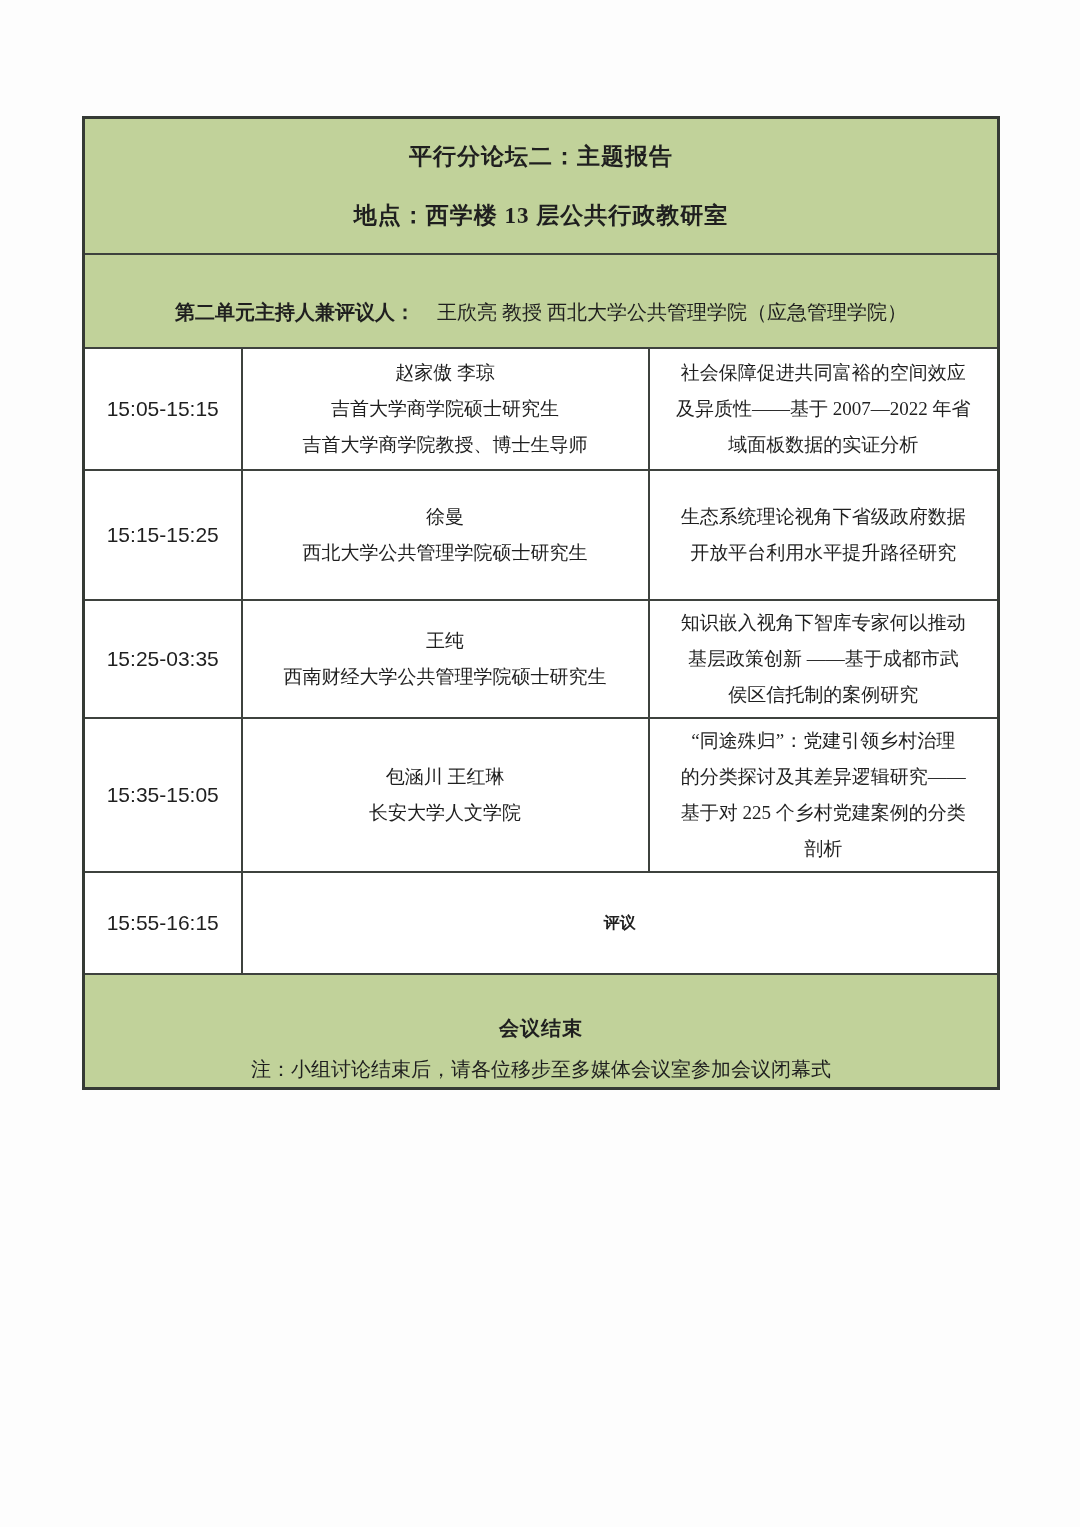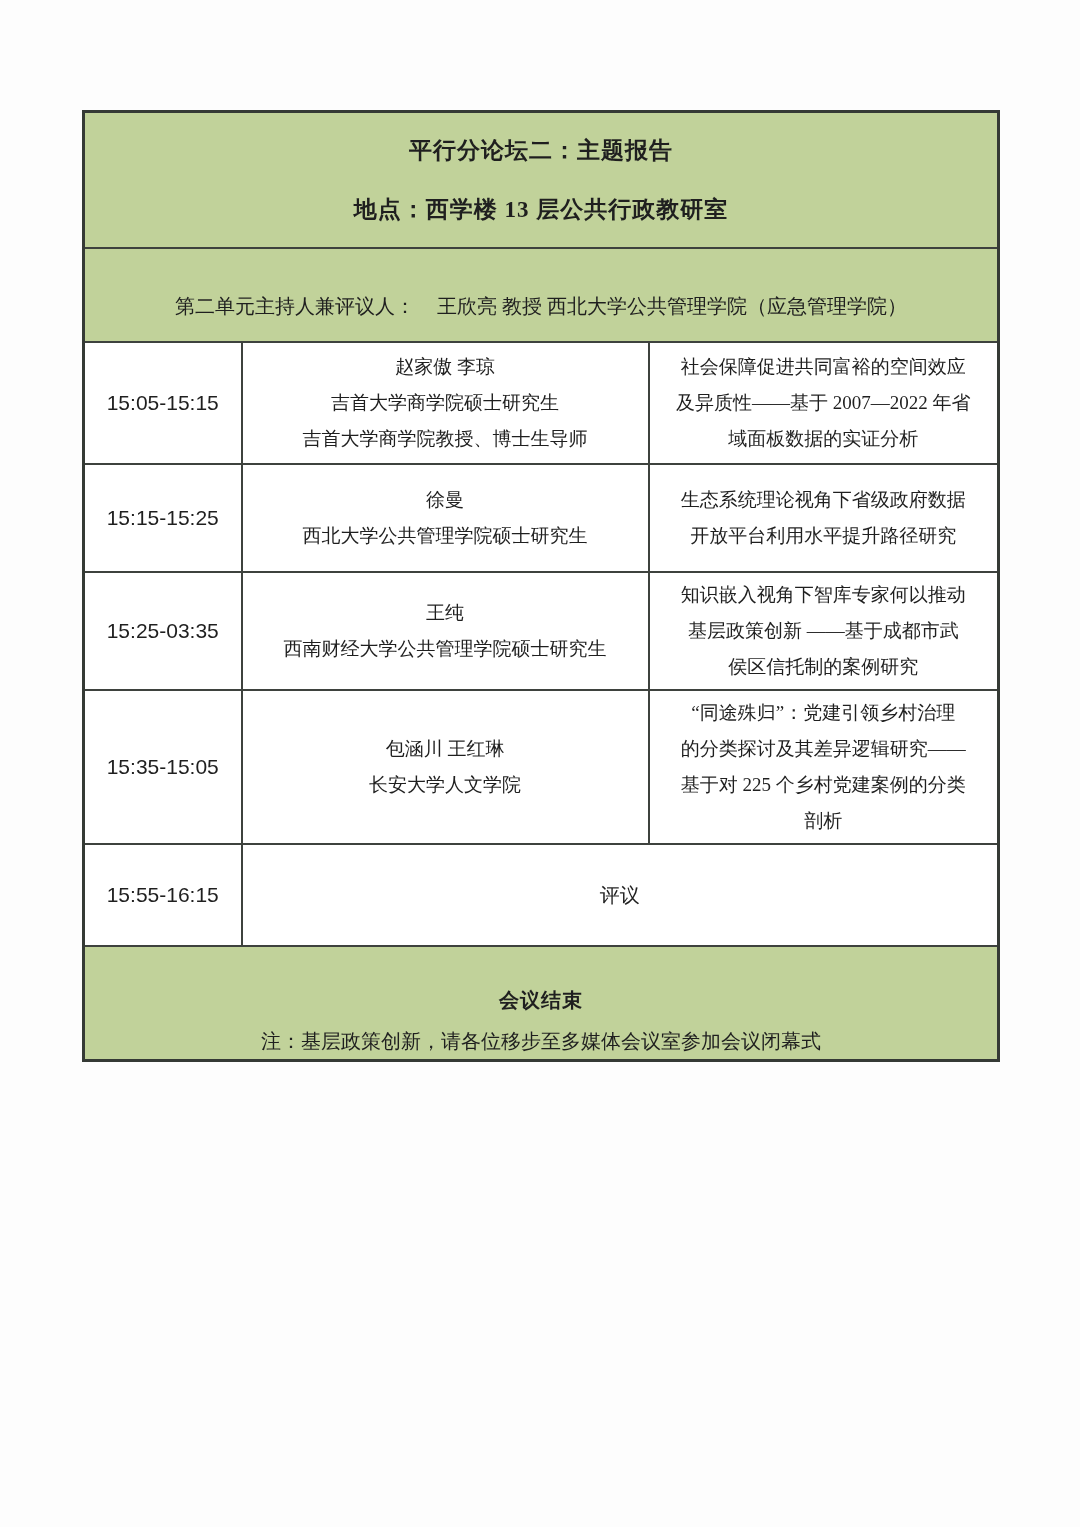--- a/index.html
+++ b/index.html
@@ -11,21 +11,21 @@
   .page {
     position: relative;
     width: 1080px;
     height: 1527px;
     background: #fdfdfd;
     overflow: hidden;
   }
   .conf-table {
     position: absolute;
     left: 82px;
-    top: 110px;
+    top: 116px;
     width: 915px;
     border-collapse: collapse;
     table-layout: fixed;
     border: 3px solid #353a35;
   }
   .conf-table td, .conf-table th {
     border: 2px solid #3e423e;
     vertical-align: middle;
     text-align: center;
     white-space: pre-line;
@@ -45,39 +45,39 @@
     font-weight: bold;
     font-size: 23px;
     letter-spacing: 1px;
   }
   .moderator-cell {
     height: 94px;
     text-align: left;
     padding-left: 60px;
     font-size: 20px;
   }
-  .moderator-label { font-weight: normal; }
+  .moderator-label { font-weight: bold; }
   .moderator-value { margin-left: 22px; text-align: right; }
   .col-header {
     height: 64px;
     font-weight: bold;
     font-size: 21px;
     background: #ffffff;
   }
   .body-row td { background: #ffffff; }
   .time-cell {
     font-family: "Liberation Sans", "DejaVu Sans", sans-serif;
     font-size: 21px;
     white-space: nowrap;
   }
   .speaker-cell, .topic-cell {
     font-size: 19px;
     line-height: 36px;
   }
-  .review-cell { font-size: 20px; }
+  .review-cell { font-size: 16px; font-weight: bold; }
   .green-foot-cell { height: 81px; padding: 0; }
   .green-foot-inner {
     display: flex;
     flex-direction: column;
     justify-content: flex-end;
     gap: 14px;
     height: 100%;
     font-size: 20px;
   }
   .foot-title { font-weight: bold; letter-spacing: 1px; }
@@ -112,21 +112,21 @@
 
     <tr class="body-row" style="height:122px">
       <td class="time-cell">15:05-15:15</td>
       <td class="speaker-cell">赵家傲  李琼
 吉首大学商学院硕士研究生
 吉首大学商学院教授、博士生导师</td>
       <td class="topic-cell">社会保障促进共同富裕的空间效应
 及异质性——基于 2007—2022 年省
 域面板数据的实证分析</td>
     </tr>
-    <tr class="body-row" style="height:108px">
+    <tr class="body-row" style="height:130px">
       <td class="time-cell">15:15-15:25</td>
       <td class="speaker-cell">徐曼
 西北大学公共管理学院硕士研究生</td>
       <td class="topic-cell">生态系统理论视角下省级政府数据
 开放平台利用水平提升路径研究</td>
     </tr>
     <tr class="body-row" style="height:115px">
       <td class="time-cell">15:25-03:35</td>
       <td class="speaker-cell">王纯
 西南财经大学公共管理学院硕士研究生</td>
@@ -146,19 +146,19 @@
 
     <tr class="body-row" style="height:102px">
       <td class="time-cell">15:55-16:15</td>
       <td colspan="2" class="review-cell">评议</td>
     </tr>
 
     <tr>
       <td colspan="3" class="green green-foot-cell">
         <div class="green-foot-inner">
           <div class="foot-title">会议结束</div>
-          <div>注：基层政策创新，请各位移步至多媒体会议室参加会议闭幕式</div>
+          <div>注：小组讨论结束后，请各位移步至多媒体会议室参加会议闭幕式</div>
         </div>
       </td>
     </tr>
   </tbody>
     </table>
 </div>
 
 </body></html>

